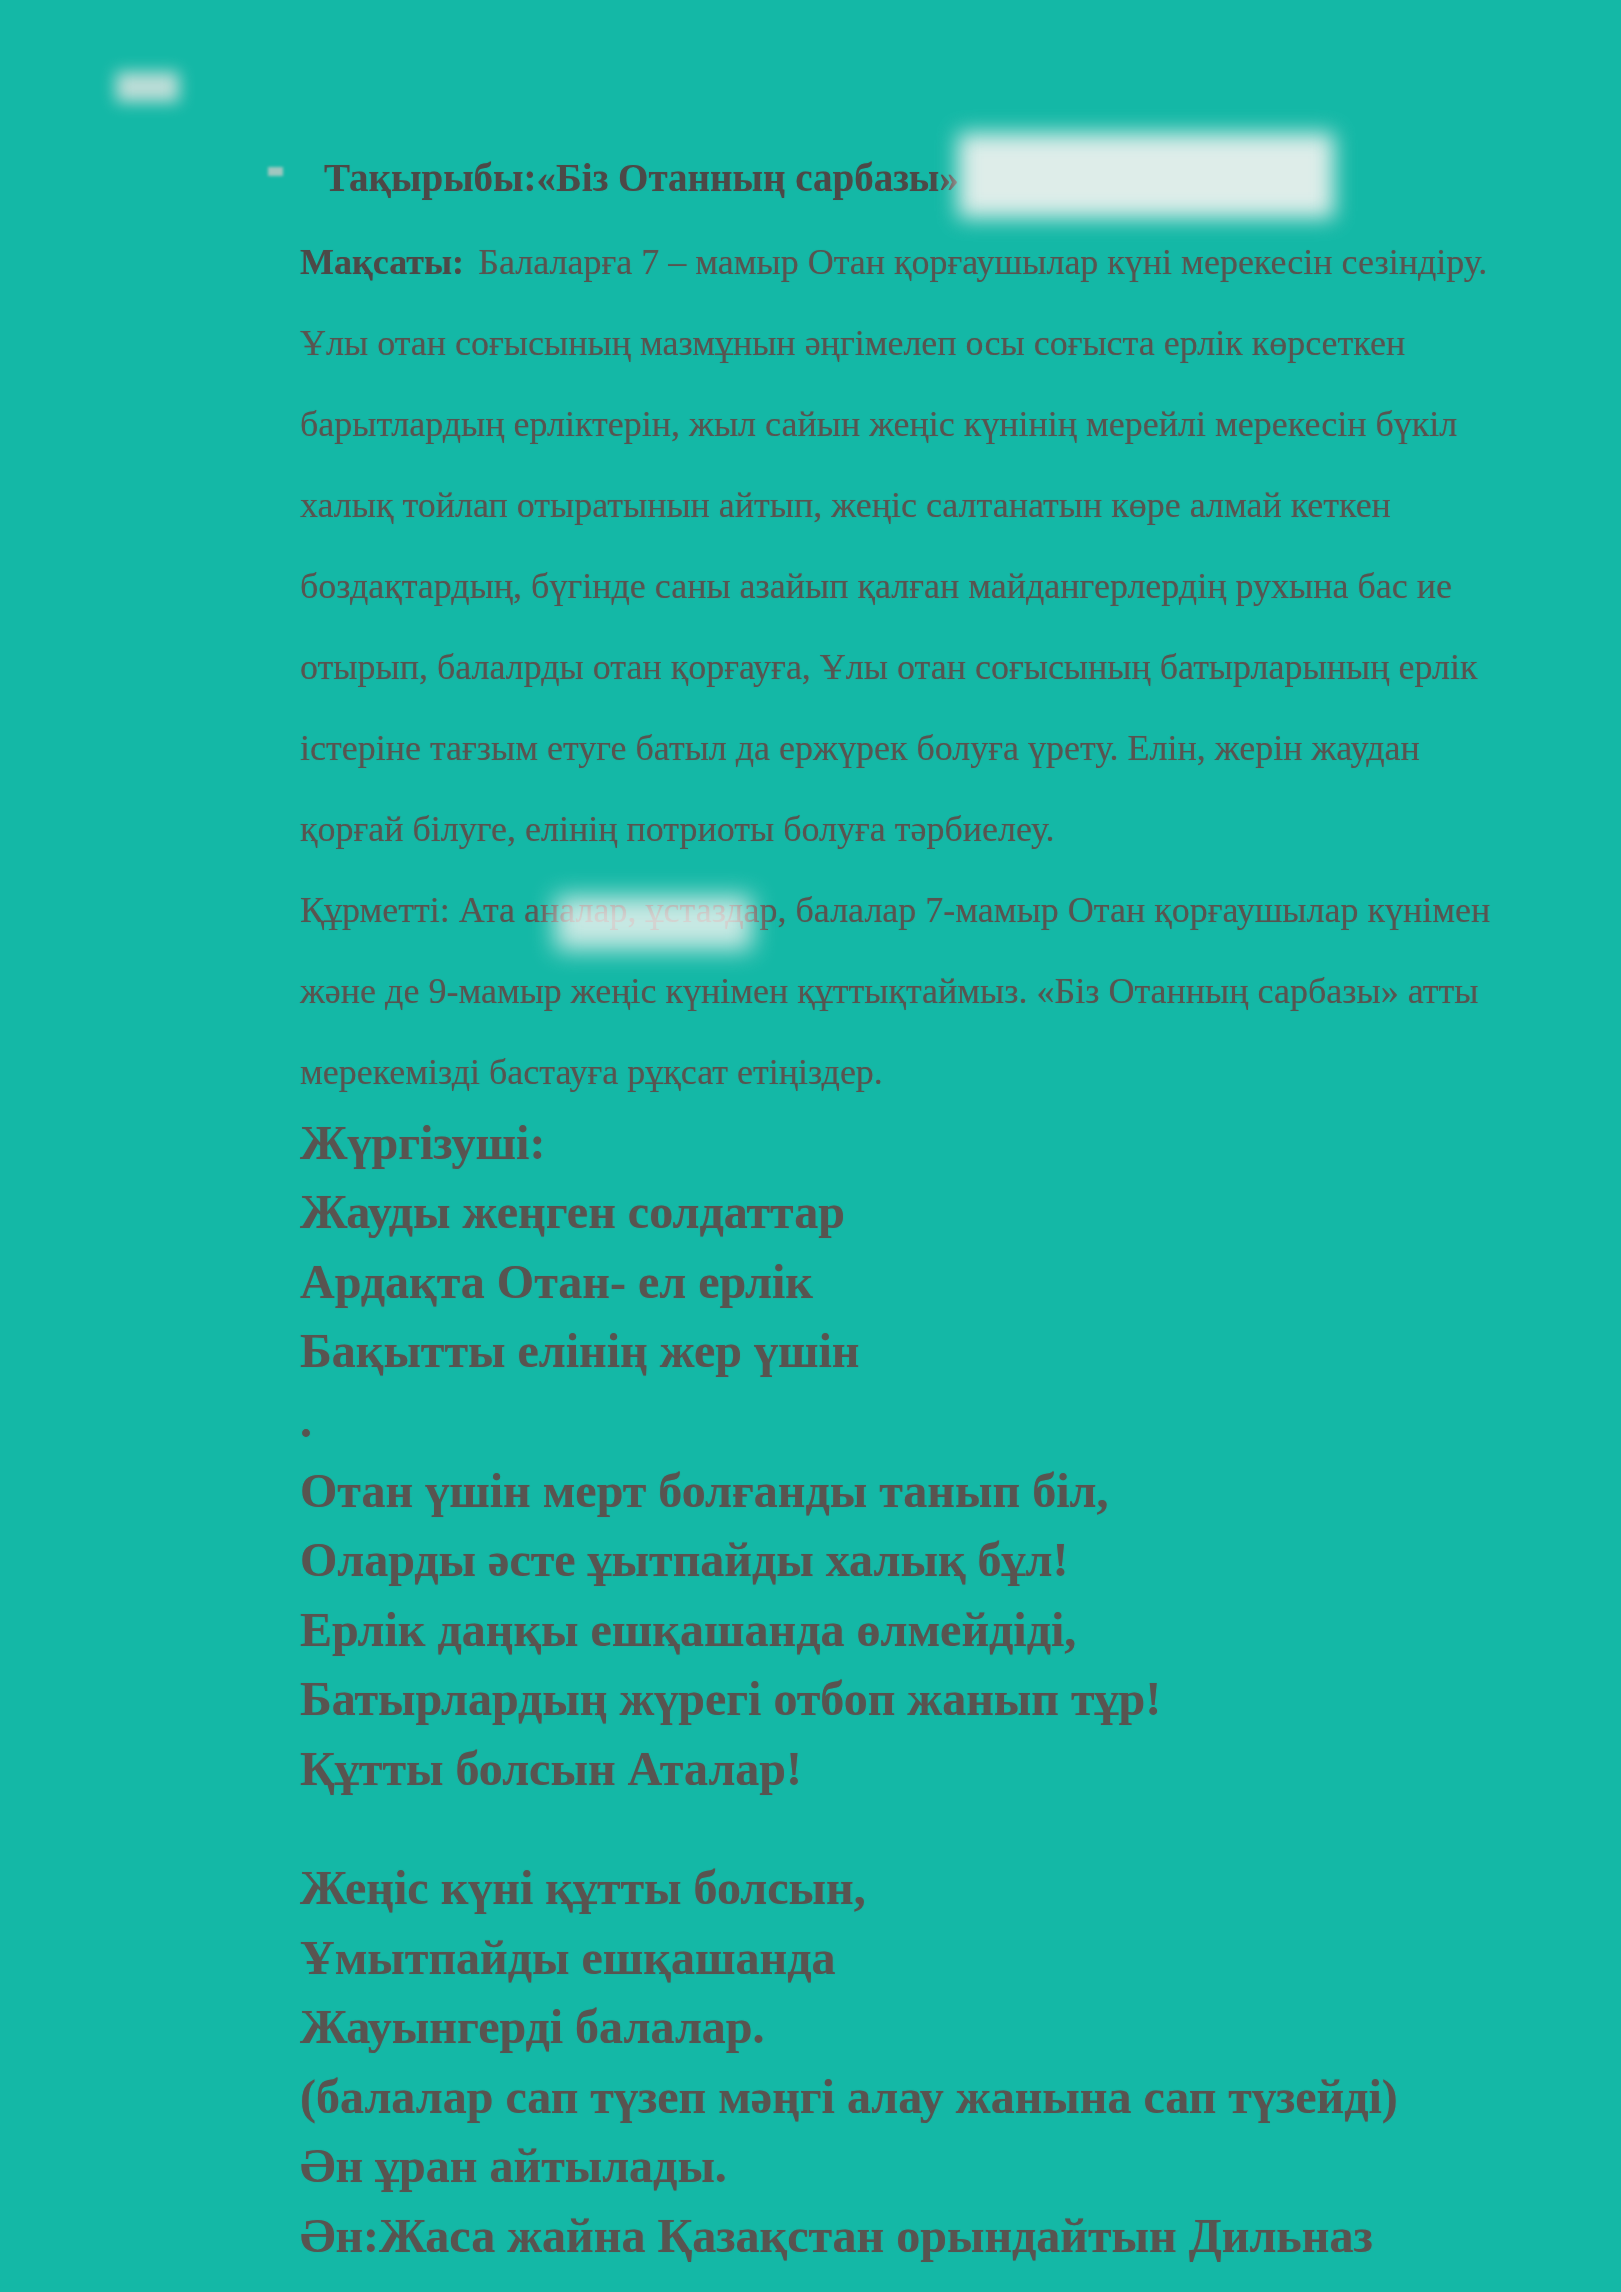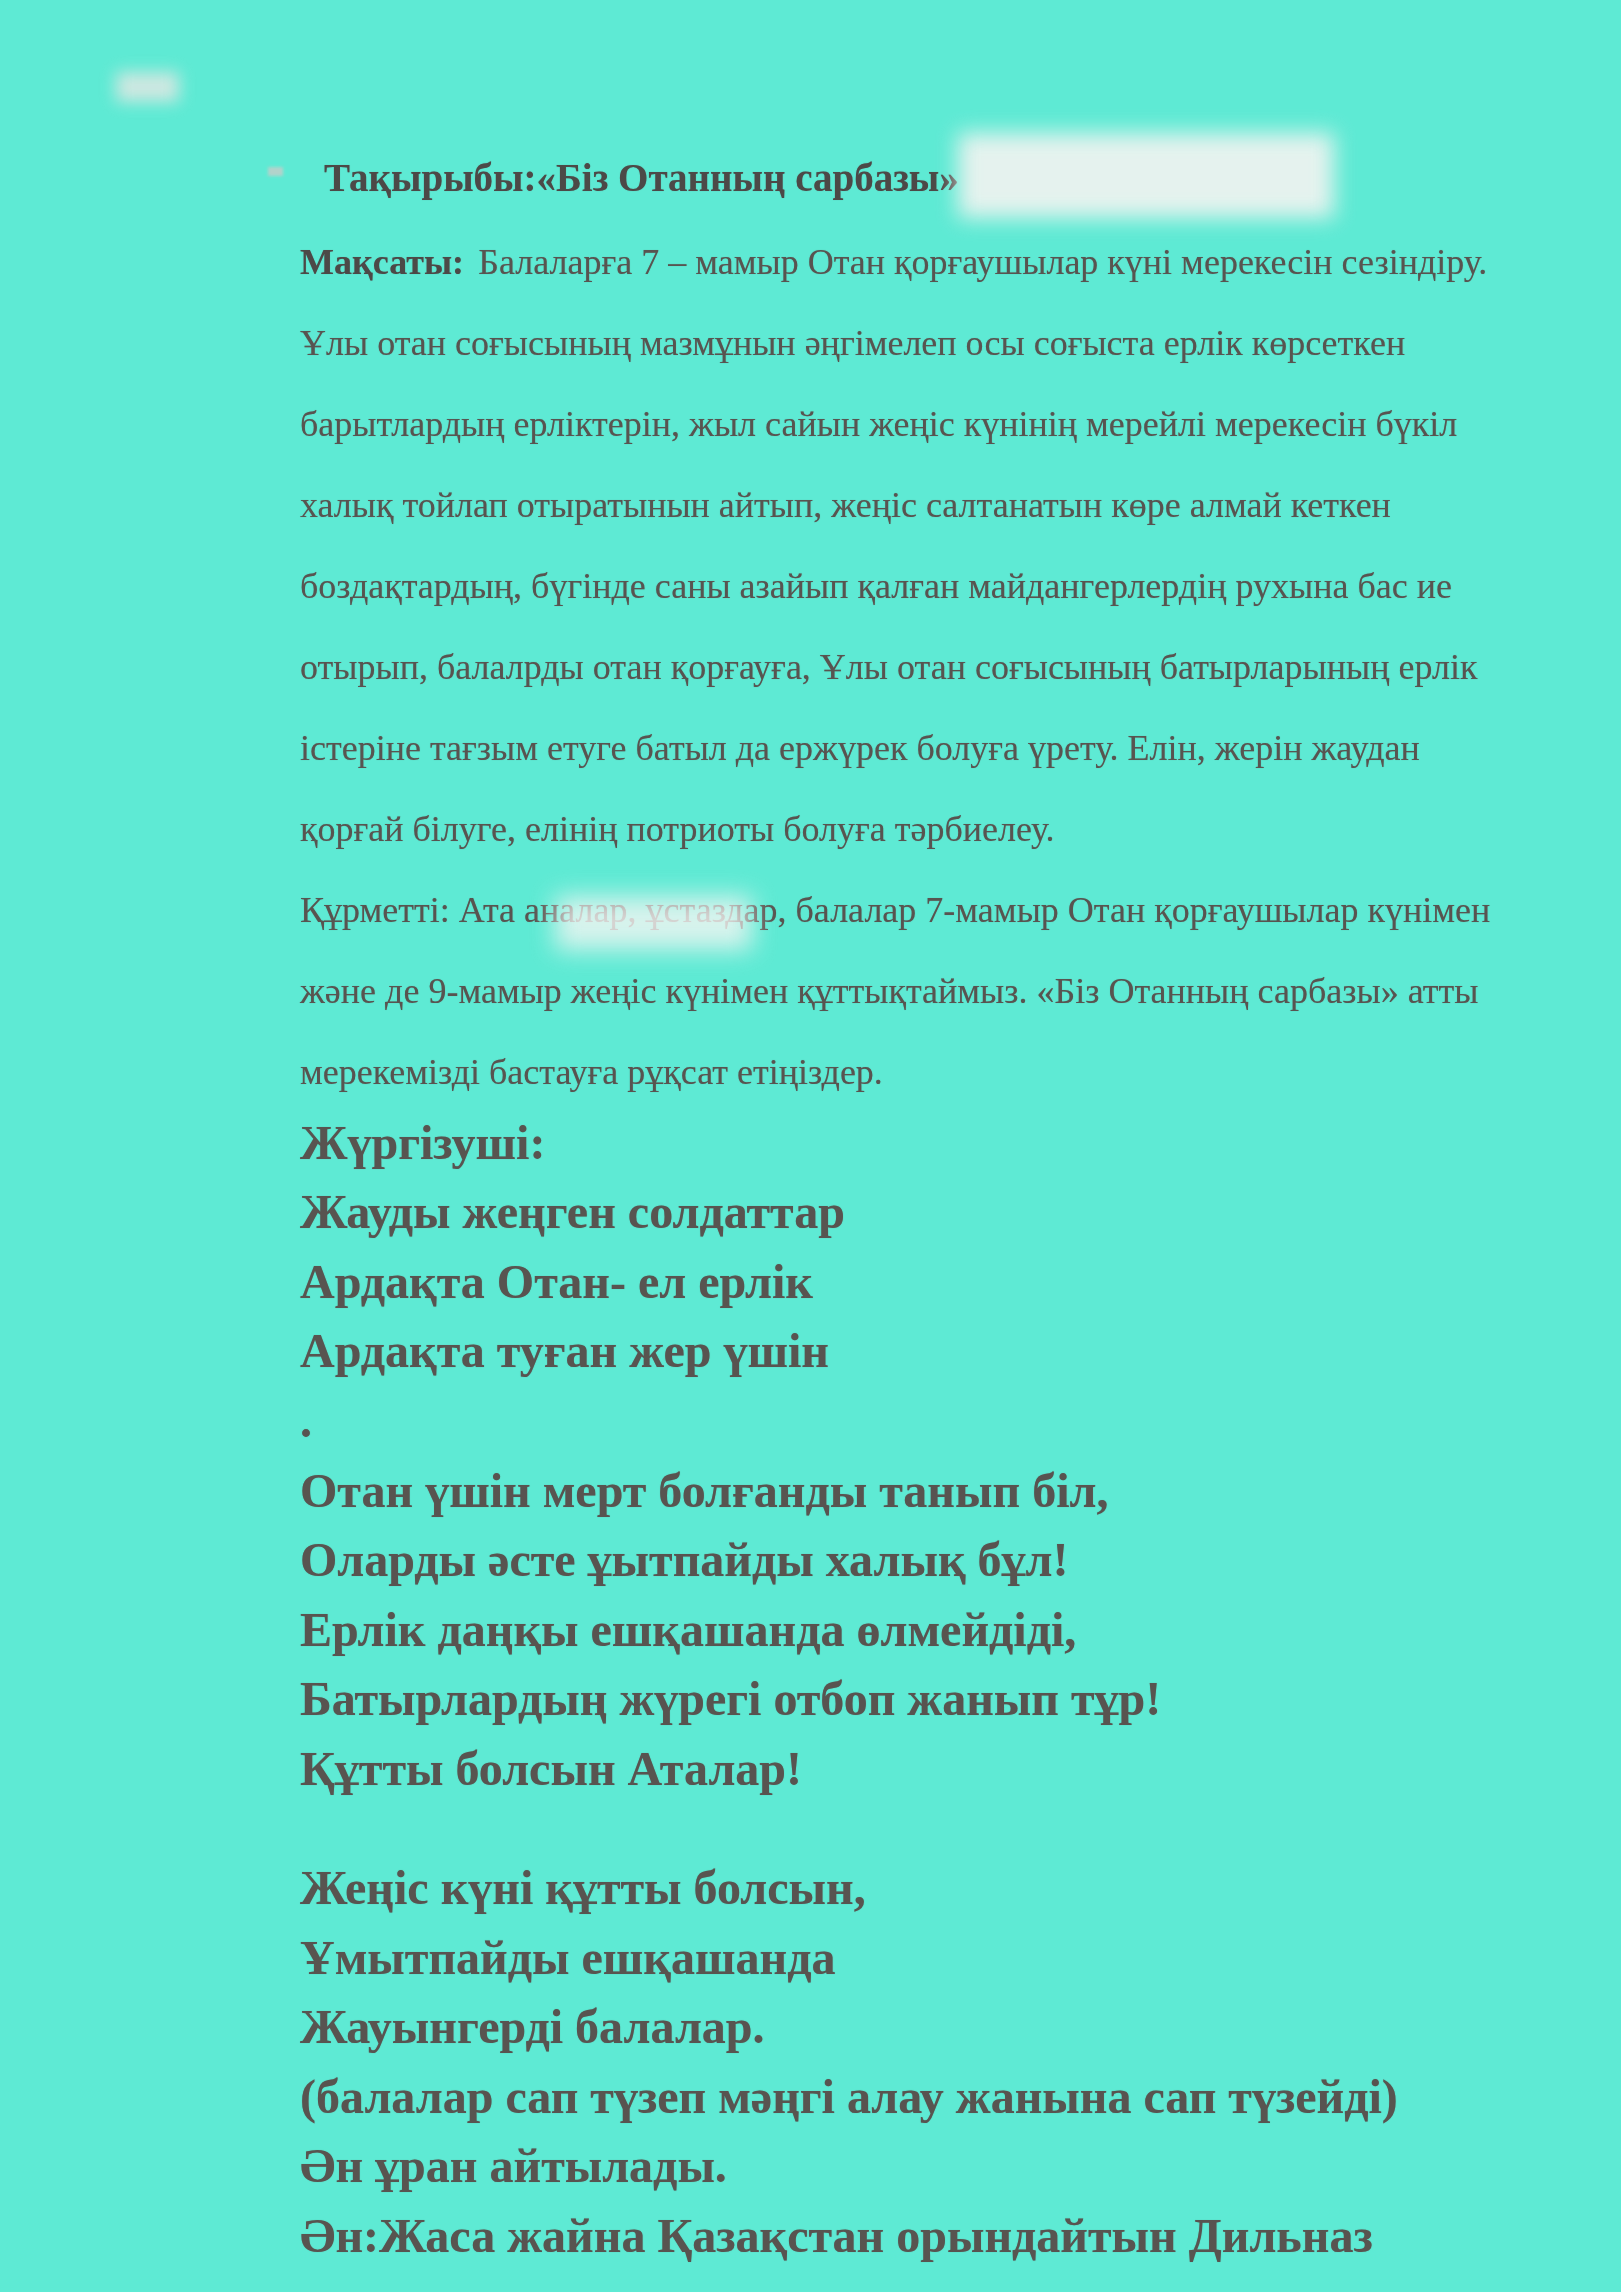--- a/index.html
+++ b/index.html
@@ -5,21 +5,21 @@
 <style>
   html, body {
     margin: 0;
     padding: 0;
     background: #e9e9e9;
   }
   .page {
     position: relative;
     width: 1621px;
     height: 2293px;
-    background: #5eead4;
+    background: #14b8a6;
     overflow: hidden;
     font-family: "Liberation Serif", "DejaVu Serif", serif;
     color: #585450;
     box-sizing: border-box;
     padding: 150px 49px 0 300px;
     text-shadow: 0 0 0.9px rgba(88,84,80,0.45);
   }
   
   .artifact { position: absolute; pointer-events: none; }
   .artifact-smudge-topleft {
@@ -94,21 +94,21 @@
 
   <div class="para">
     <div class="line">Құрметті: Ата аналар, ұстаздар, балалар 7-мамыр Отан қорғаушылар күнімен</div>
     <div class="line">және де 9-мамыр жеңіс күнімен құттықтаймыз. «Біз Отанның сарбазы» атты</div>
     <div class="line">мерекемізді бастауға рұқсат етіңіздер.</div>
   </div>
 
   <div class="vline">Жүргізуші:</div>
   <div class="vline">Жауды жеңген солдаттар</div>
   <div class="vline">Ардақта Отан- ел ерлік</div>
-  <div class="vline">Ардақта туған жер үшін</div>
+  <div class="vline">Бақытты елінің жер үшін</div>
   <div class="vline">.</div>
   <div class="vline">Отан үшін мерт болғанды танып біл,</div>
   <div class="vline">Оларды әсте ұытпайды халық бұл!</div>
   <div class="vline">Ерлік даңқы ешқашанда өлмейдіді,</div>
   <div class="vline">Батырлардың жүрегі отбоп жанып тұр!</div>
   <div class="vline">Құтты болсын Аталар!</div>
   <div class="vline gap-before">Жеңіс күні құтты болсын,</div>
   <div class="vline">Ұмытпайды ешқашанда</div>
   <div class="vline">Жауынгерді балалар.</div>
   <div class="vline">(балалар сап түзеп мәңгі алау жанына сап түзейді)</div>

